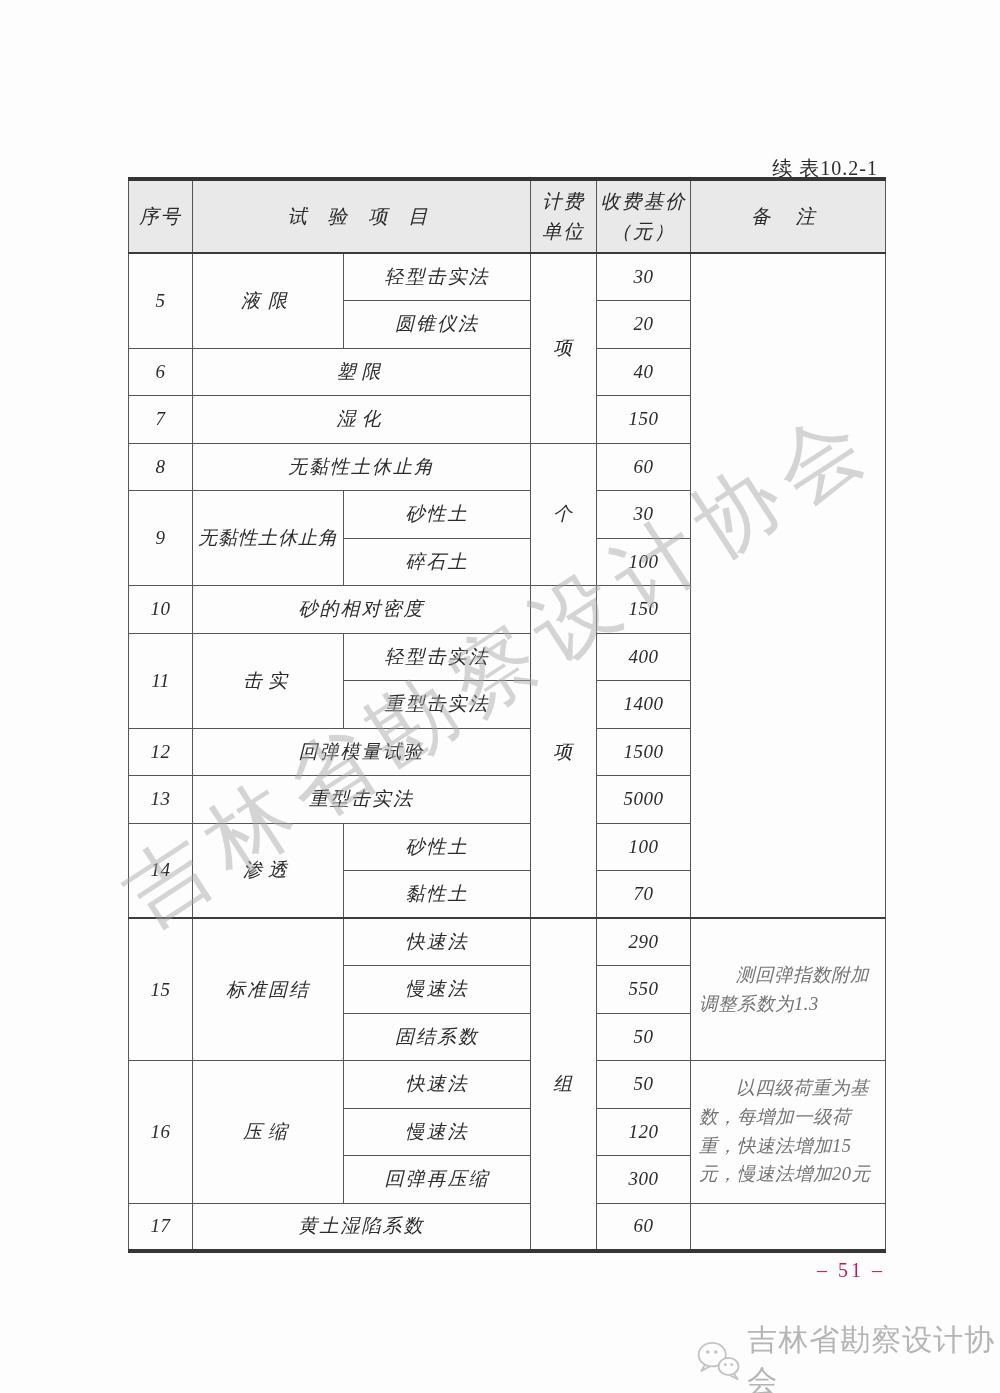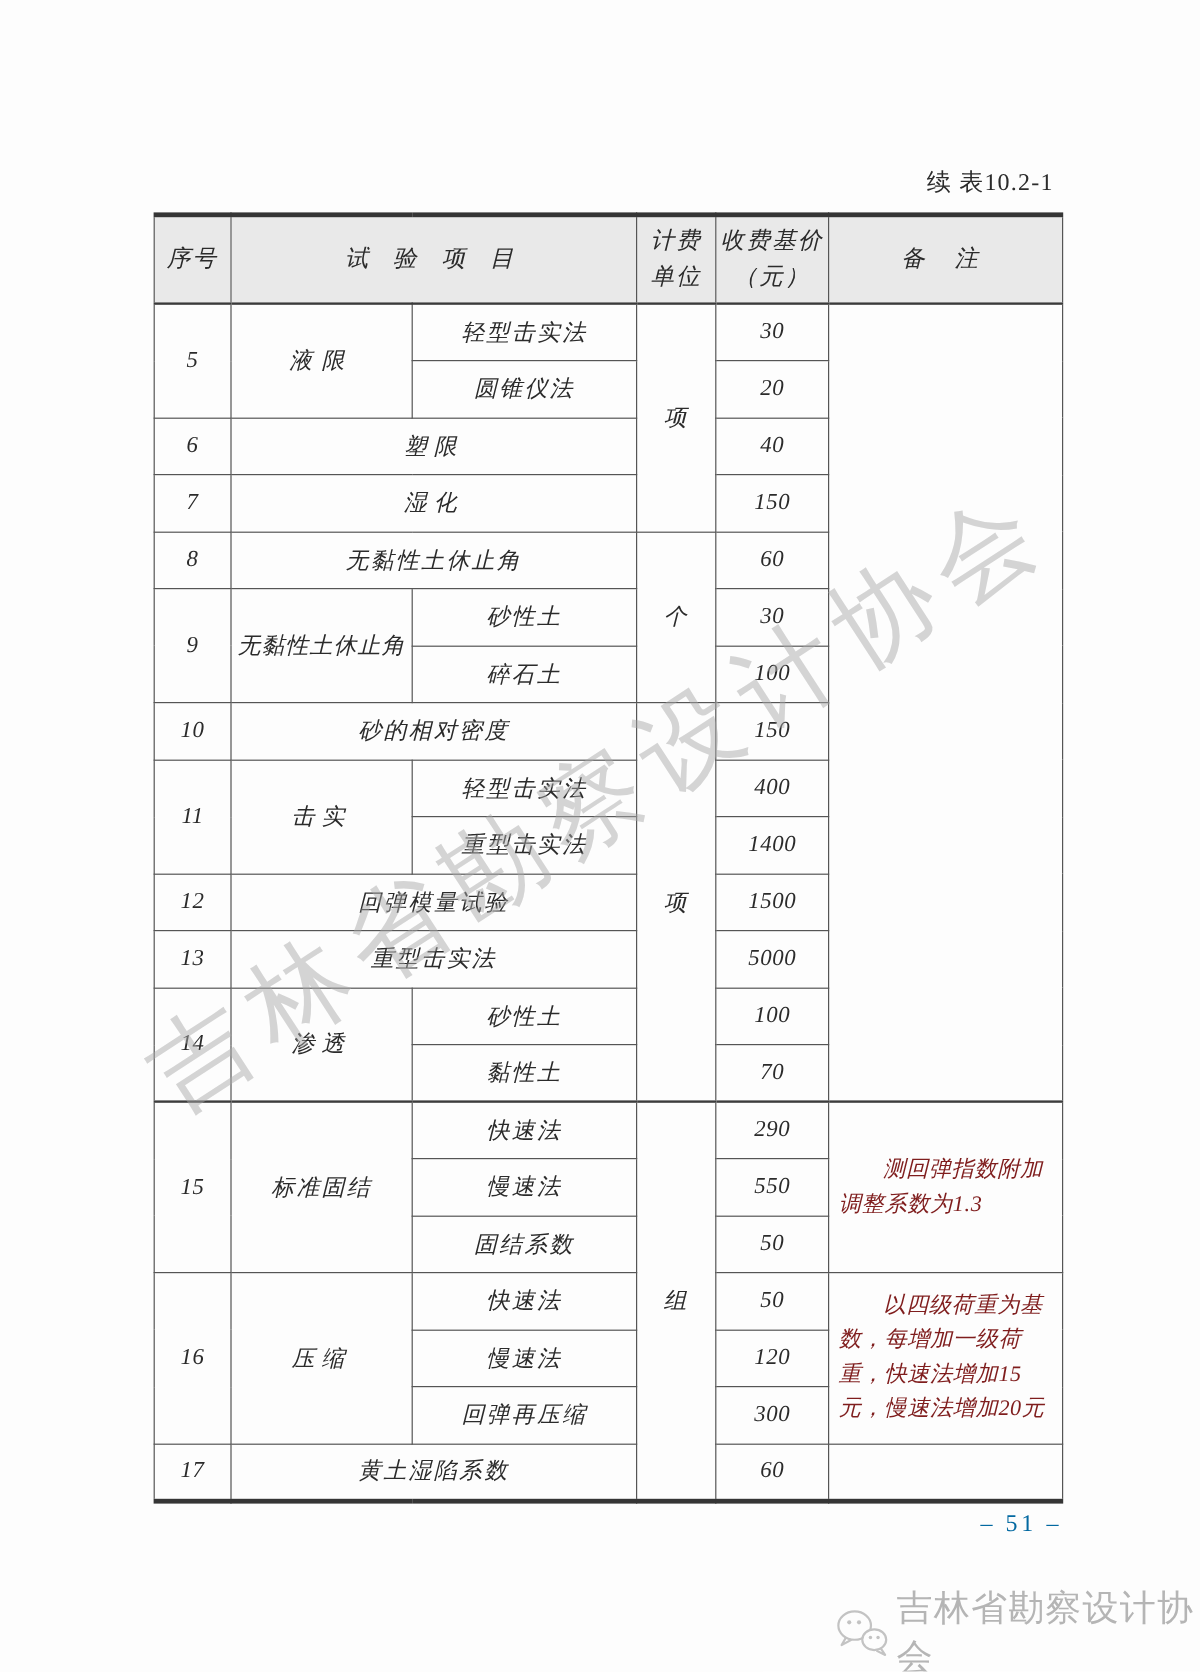--- a/index.html
+++ b/index.html
@@ -8,21 +8,21 @@
     width:1000px; height:1393px;
     background:#ffffff;
     font-family:"Liberation Serif","DejaVu Serif",serif;
     color:#2e2e2e;
   }
   .page {
     position:relative; width:1000px; height:1393px;
     background:#fdfdfd; overflow:hidden;
   }
   .caption {
-    position:absolute; top:138px; right:122px;
+    position:absolute; top:155px; right:122px;
     font-size:20px; letter-spacing:1px; color:#2c2c2c;
   }
   table.fee-table {
     position:absolute; left:128px; top:177px; width:757px;
     border-collapse:collapse; table-layout:fixed;
     border-top:4px solid #353535;
     border-bottom:4px solid #353535;
     border-left:1.5px solid #4d4d4d;
     border-right:1.5px solid #4d4d4d;
     font-style:italic;
@@ -43,34 +43,34 @@
     line-height:1.5;
   }
   .fee-table tbody tr { height:47.5px; }
   .fee-table .num { letter-spacing:0.5px; }
   .fee-table tr.heavy-top td { border-top:2.2px solid #3d3d3d; }
   .fee-table td.remark {
     text-align:left; vertical-align:middle;
     padding:3px 8px; letter-spacing:0.5px;
   }
   .remark-para {
-    font-size:18.5px; line-height:1.55; text-indent:2em; color:#7f1d1d;
+    font-size:18.5px; line-height:1.55; text-indent:2em; color:#737373;
   }
   .watermark {
     position:absolute; left:133px; top:863px;
     height:84px; line-height:84px;
     font-size:84px; letter-spacing:13px; white-space:nowrap;
     color:#a9a9a9; opacity:0.48;
     transform:rotate(-33deg); transform-origin:left center;
     pointer-events:none; z-index:5;
     font-family:"Liberation Serif","DejaVu Serif",serif;
   }
   .page-number {
     position:absolute; top:1259px; right:115px;
-    font-size:20px; letter-spacing:3px; color:#0369a1;
+    font-size:20px; letter-spacing:3px; color:#be185d;
   }
   .footer {
     position:absolute; left:695px; top:1320px;
     display:flex; align-items:center; gap:5px;
   }
   .footer-brand {
     font-size:30px; color:#b5b5b5; letter-spacing:1px;
     font-family:"Liberation Sans","DejaVu Sans",sans-serif;
   }
   .wechat-icon { display:block; }

